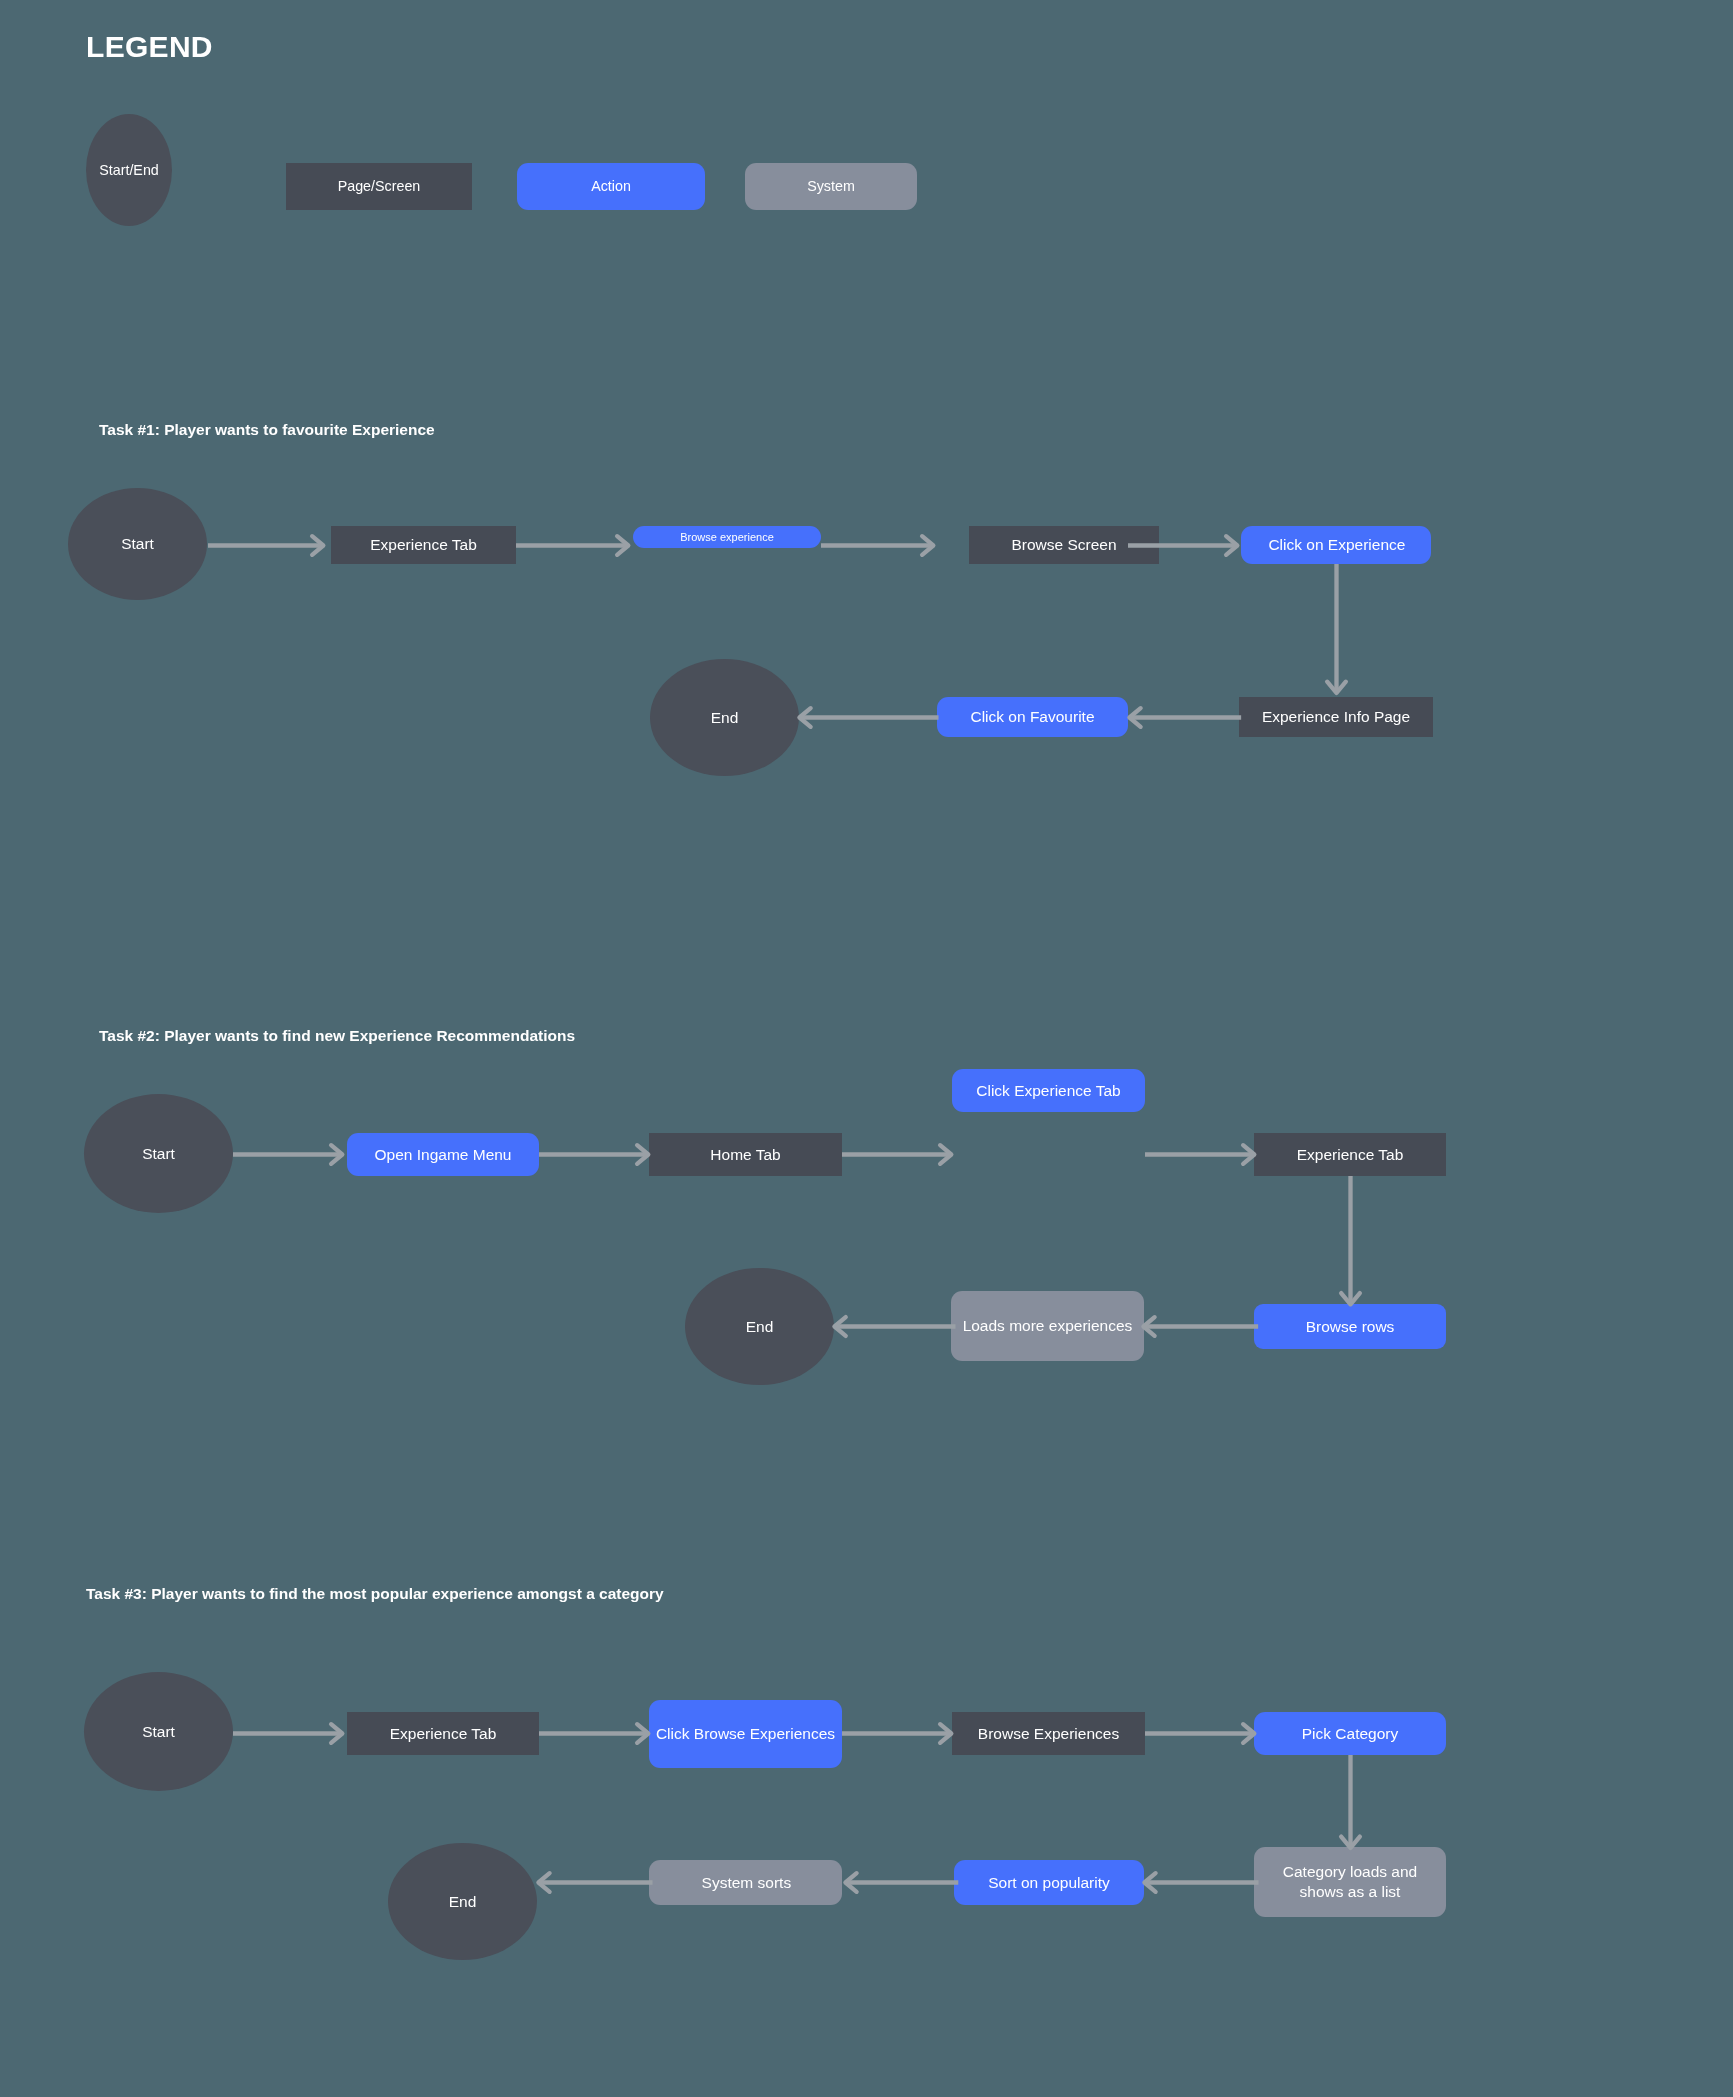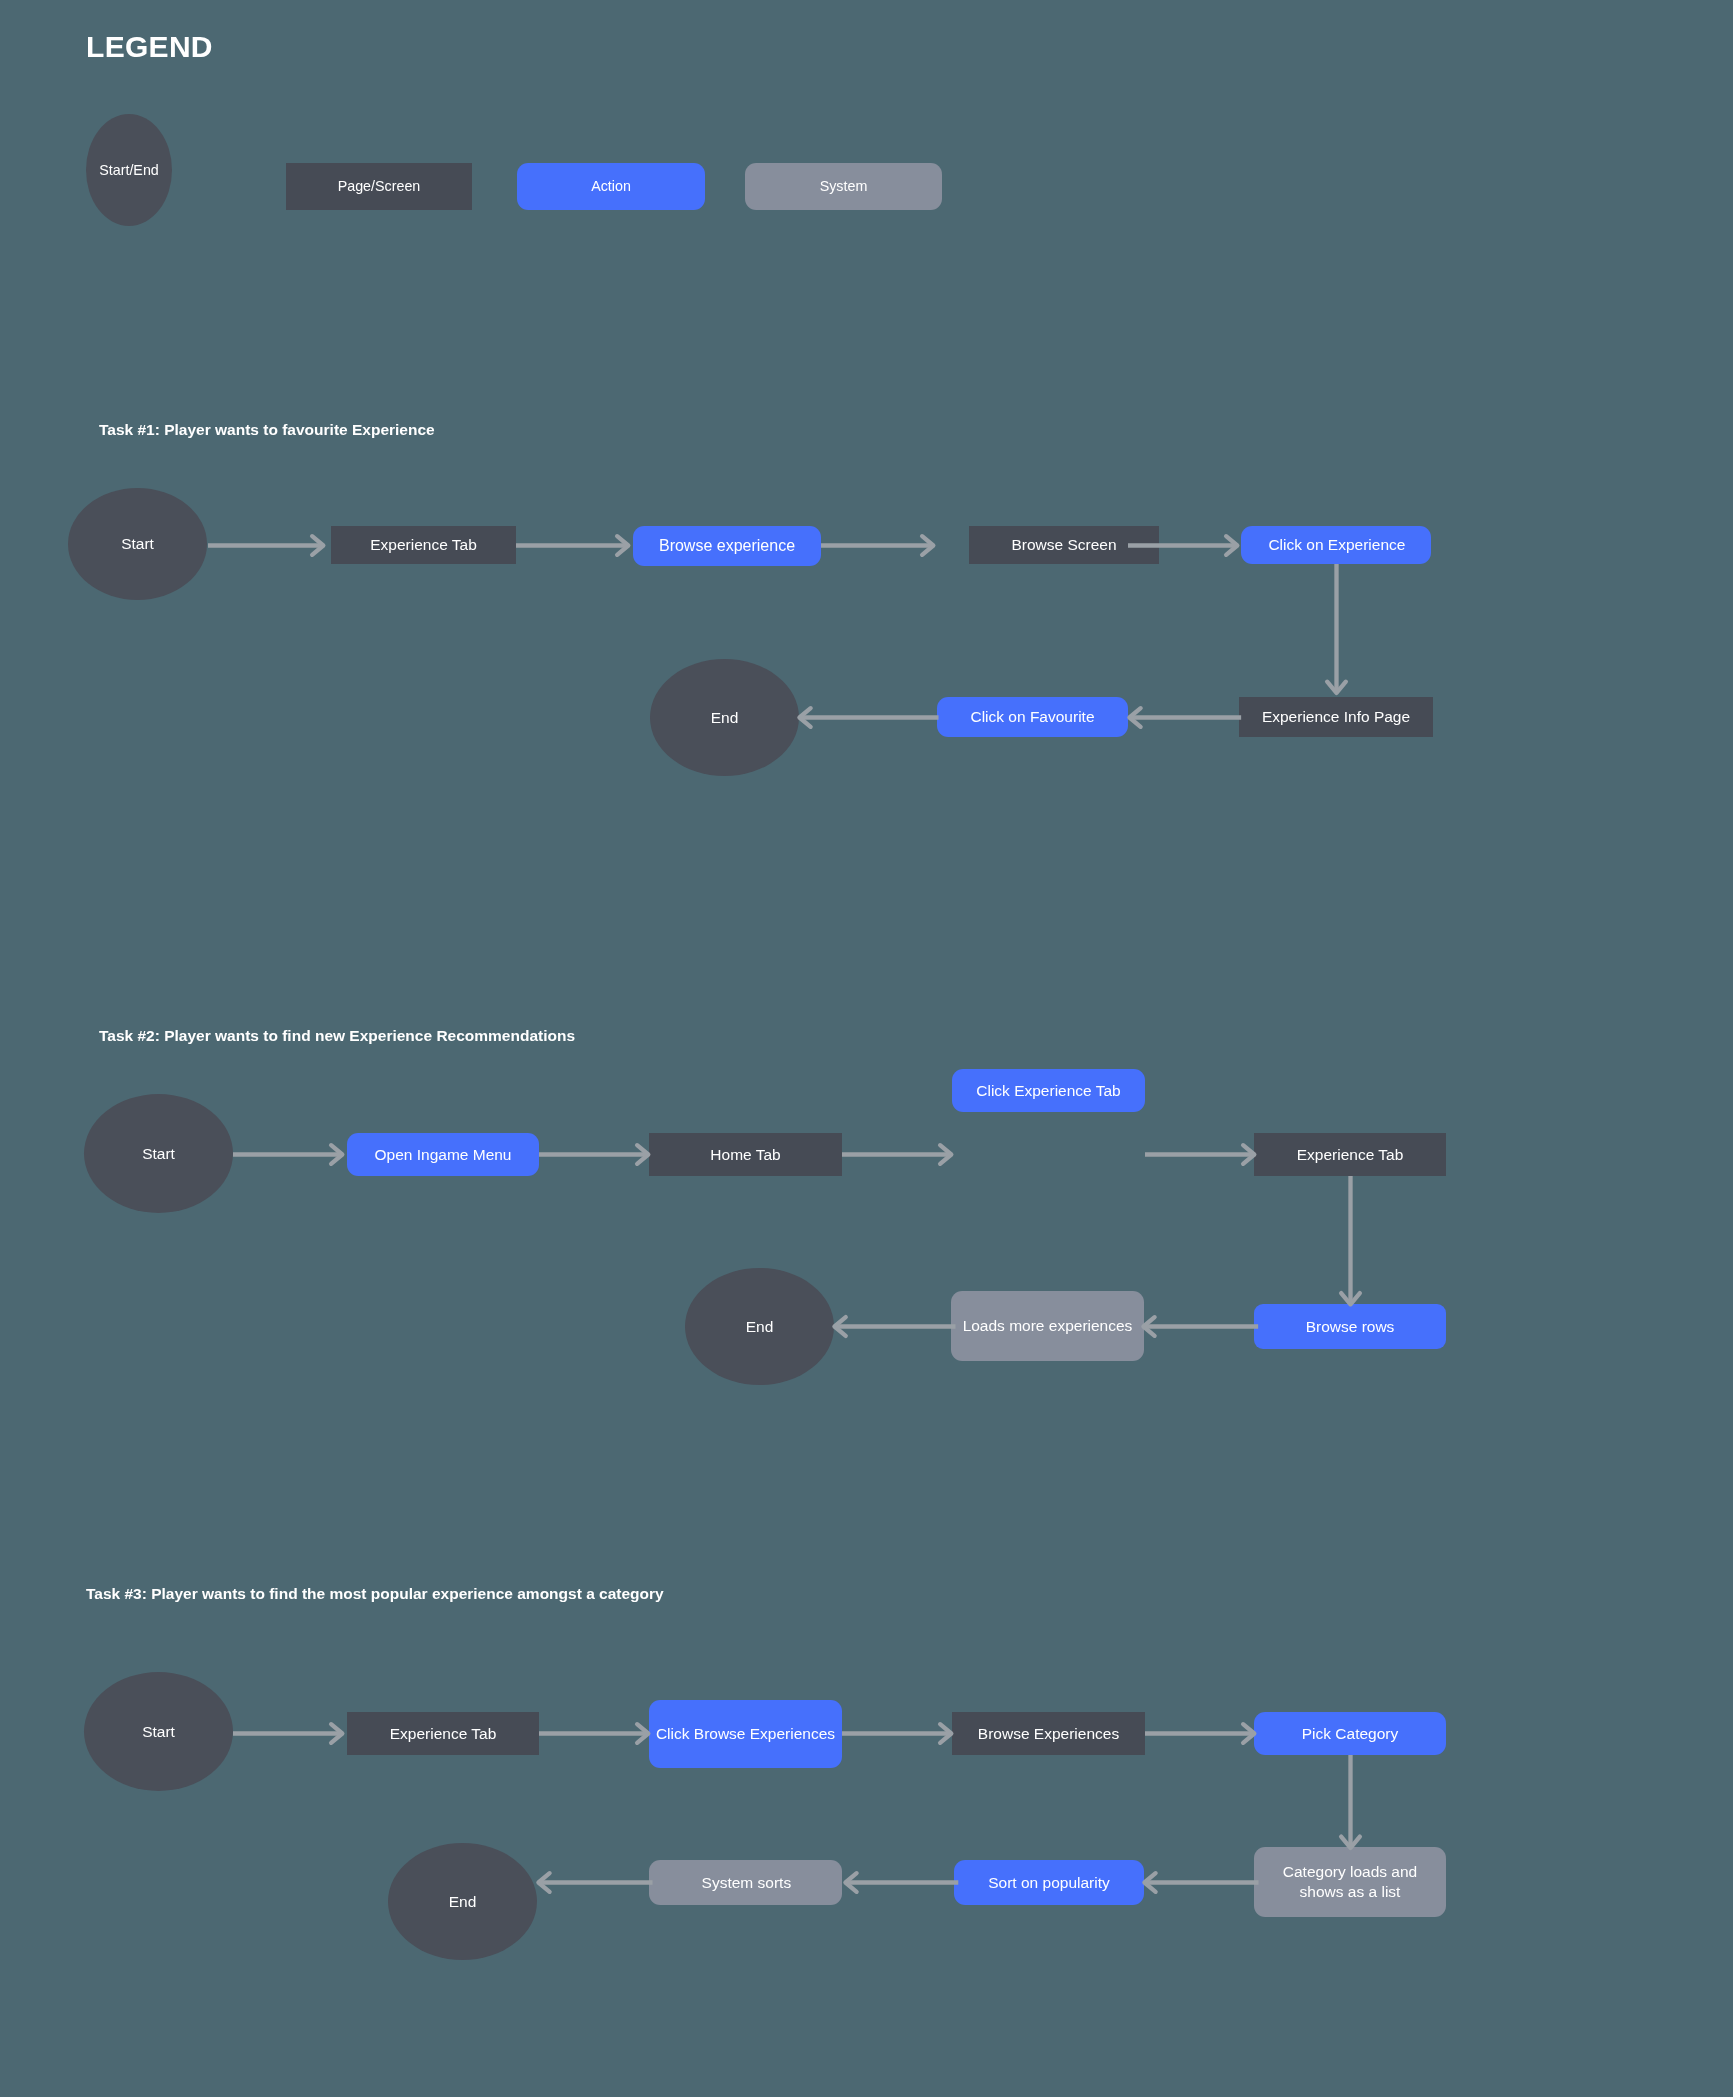--- a/index.html
+++ b/index.html
@@ -89,35 +89,35 @@
   </div>
 
   <div class="node screen" style="left:286px; top:163px; width:186px; height:47px; font-size:14.3px;">
     <span>Page/Screen</span>
   </div>
 
   <div class="node action" style="left:517px; top:163px; width:188px; height:47px; font-size:14.3px;">
     <span>Action</span>
   </div>
 
-  <div class="node system" style="left:745px; top:163px; width:197px; height:47px; font-size:14.3px;">
+  <div class="node system" style="left:745px; top:163px; width:172px; height:47px; font-size:14.3px;">
     <span>System</span>
   </div>
 
   <div class="task-header" style="left:99px; top:421px;">Task #1: Player wants to favourite Experience</div>
 
   <div class="node terminal" style="left:68px; top:488px; width:139px; height:112px; font-size:15.5px;">
     <span>Start</span>
   </div>
 
   <div class="node screen" style="left:331px; top:526px; width:185px; height:38px; font-size:15.5px;">
     <span>Experience Tab</span>
   </div>
 
-  <div class="node action" style="left:633px; top:526px; width:188px; height:40px; font-size:16px;">
+  <div class="node action" style="left:633px; top:526px; width:188px; height:22px; font-size:11px;">
     <span>Browse experience</span>
   </div>
 
   <div class="node screen" style="left:938px; top:526px; width:190px; height:38px; font-size:15.5px;margin-left:31px;">
     <span>Browse Screen</span>
   </div>
 
   <div class="node action" style="left:1241px; top:526px; width:190px; height:38px; font-size:15.5px;padding-left:8px;">
     <span>Click on Experience</span>
   </div>

